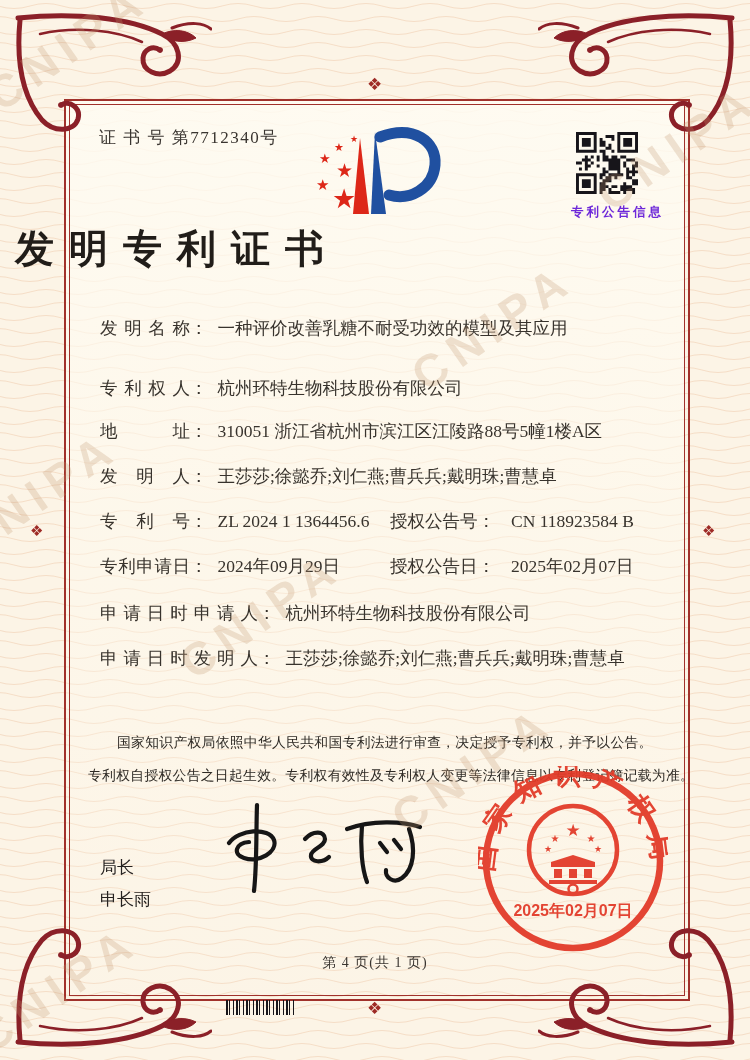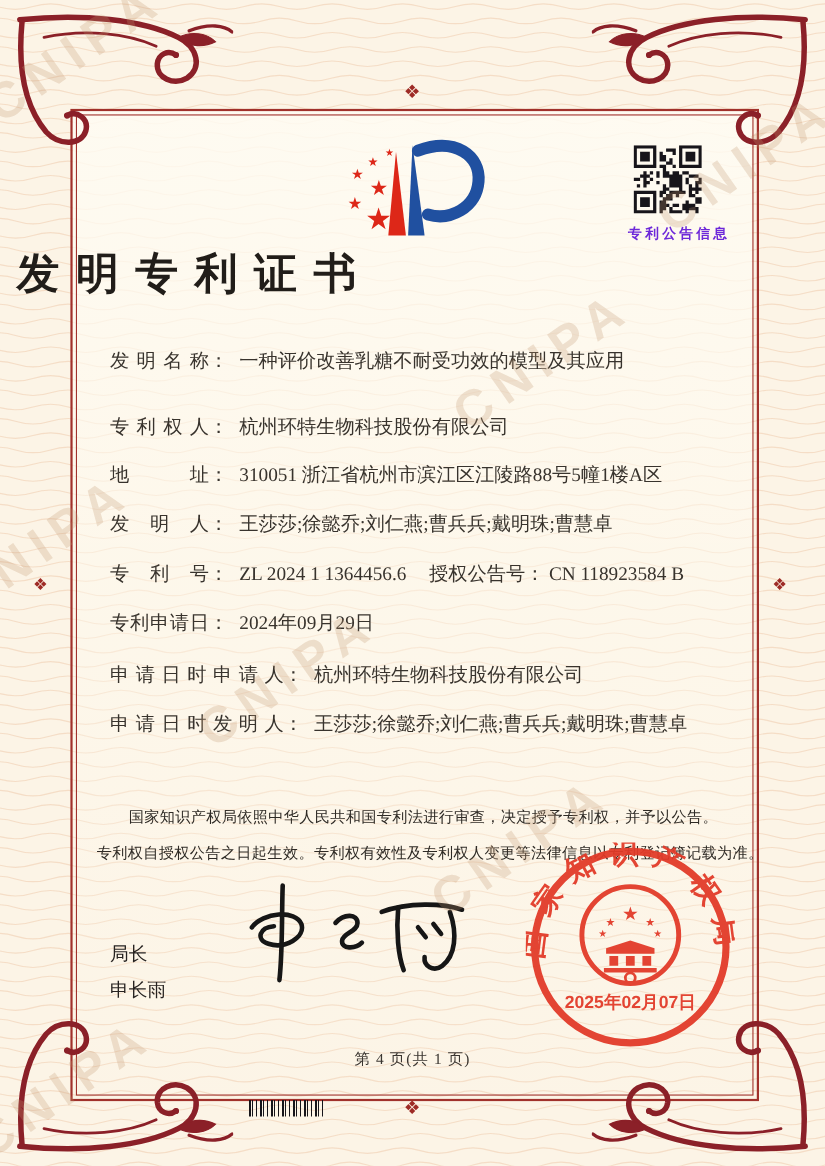--- a/index.html
+++ b/index.html
@@ -24,21 +24,21 @@
   .qr{position:absolute;left:576px;top:132px;width:62px;height:62px;z-index:5;}
   .qr-label{position:absolute;left:550px;top:204px;width:114px;text-align:right;font-size:12.5px;
       letter-spacing:3px;color:#6d28d9;font-weight:700;z-index:5;}
   .title{position:absolute;left:0;right:0;top:222px;text-align:left;font-size:39px;font-weight:700;
       letter-spacing:15px;text-indent:15px;color:#211d19;z-index:5;}
   .f-row{position:absolute;left:100px;width:560px;font-size:17.5px;color:#38332d;white-space:nowrap;z-index:5;}
   .lab{display:inline-block;text-align:justify;text-align-last:justify;vertical-align:bottom;}
   .w90{width:90px;} .w158{width:158px;}
   .val{margin-left:10px;}
   .col2{position:absolute;left:290px;top:0;}
-  .col2 .val{margin-left:4px;}
+  .col2 .val{margin-left:16px;}
   .notice{position:absolute;left:88px;top:726px;width:578px;font-size:13.8px;line-height:33px;
       color:#2e2a25;z-index:5;white-space:nowrap;letter-spacing:0.3px;}
   .notice .l1{text-indent:29px;}
   .signer{position:absolute;left:100px;font-size:17px;color:#262220;z-index:5;
       font-family:"Liberation Sans","DejaVu Sans",sans-serif;margin-top:20px;}
   .signature{position:absolute;left:213px;top:799px;z-index:10;}
   .seal{position:absolute;left:478px;top:766px;z-index:20;opacity:0.94;}
   .footer{position:absolute;left:0;right:0;top:954px;text-align:center;font-size:14px;
       letter-spacing:1px;color:#3a3530;z-index:5;}
   .barcode{position:absolute;left:226px;top:1000px;width:68px;height:15px;z-index:5;
@@ -110,20 +110,21 @@
   <span class="edge-diamond" style="left:702px;top:522px;font-size:15px;">❖</span>
 
   <span class="wm" style="left:-25px;top:20px;">CNIPA</span>
   <span class="wm" style="left:400px;top:300px;">CNIPA</span>
   <span class="wm" style="left:-55px;top:468px;">CNIPA</span>
   <span class="wm" style="left:168px;top:588px;">CNIPA</span>
   <span class="wm" style="left:380px;top:742px;">CNIPA</span>
   <span class="wm" style="left:-35px;top:962px;">CNIPA</span>
   <span class="wm" style="left:585px;top:120px;">CNIPA</span>
 
+  <div class="cert-no">证 书 号 第7712340号</div>
 
   <svg class="logo" viewBox="0 0 180 98">
     <text x="36" y="88" font-size="27" fill="#dd2718">★</text>
     <text x="20" y="70" font-size="15" fill="#dd2718">★</text>
     <text x="40" y="57" font-size="19" fill="#dd2718">★</text>
     <text x="23" y="43" font-size="13" fill="#dd2718">★</text>
     <text x="38" y="31" font-size="11" fill="#dd2718">★</text>
     <text x="54" y="22" font-size="9" fill="#dd2718">★</text>
     <polygon points="64,18 57,94 73,94" fill="#dd2718"></polygon>
     <polygon points="79,12 75,94 90,94" fill="#2050a0"></polygon>
@@ -148,20 +149,21 @@
   </div>
   <div class="f-row" style="top:464px">
     <span class="lab w90">发明人</span><span class="cl">：</span><span class="val">王莎莎;徐懿乔;刘仁燕;曹兵兵;戴明珠;曹慧卓</span>
   </div>
   <div class="f-row" style="top:509px">
     <span class="lab w90">专利号</span><span class="cl">：</span><span class="val">ZL 2024 1 1364456.6</span>
     <span class="col2"><span>授权公告号</span><span class="cl">：</span><span class="val">CN 118923584 B</span></span>
   </div>
   <div class="f-row" style="top:554px">
     <span class="lab w90">专利申请日</span><span class="cl">：</span><span class="val">2024年09月29日</span>
+    <span class="col2"><span>授权公告日</span><span class="cl">：</span><span class="val">2025年02月07日</span></span>
   </div>
   <div class="f-row" style="top:601px">
     <span class="lab w158">申请日时申请人</span><span class="cl">：</span><span class="val">杭州环特生物科技股份有限公司</span>
   </div>
   <div class="f-row" style="top:646px">
     <span class="lab w158">申请日时发明人</span><span class="cl">：</span><span class="val">王莎莎;徐懿乔;刘仁燕;曹兵兵;戴明珠;曹慧卓</span>
   </div>
 
   <div class="notice">
     <div class="l1">国家知识产权局依照中华人民共和国专利法进行审查，决定授予专利权，并予以公告。</div>

